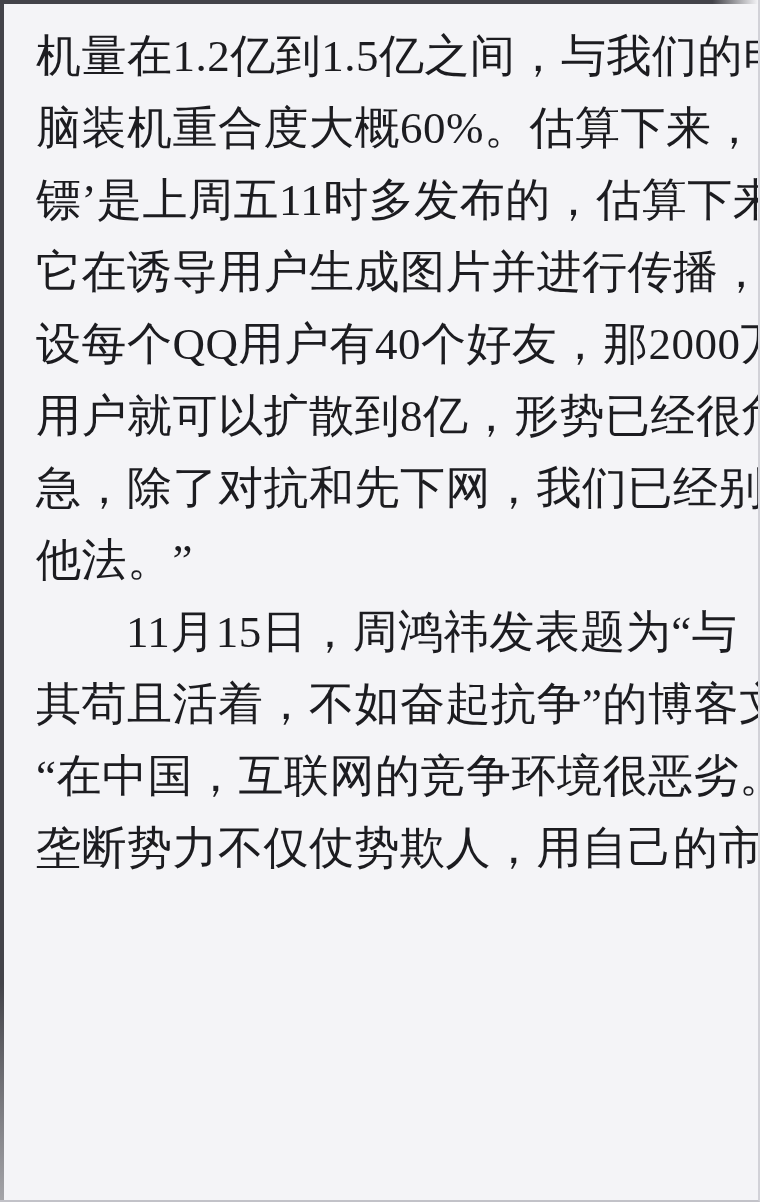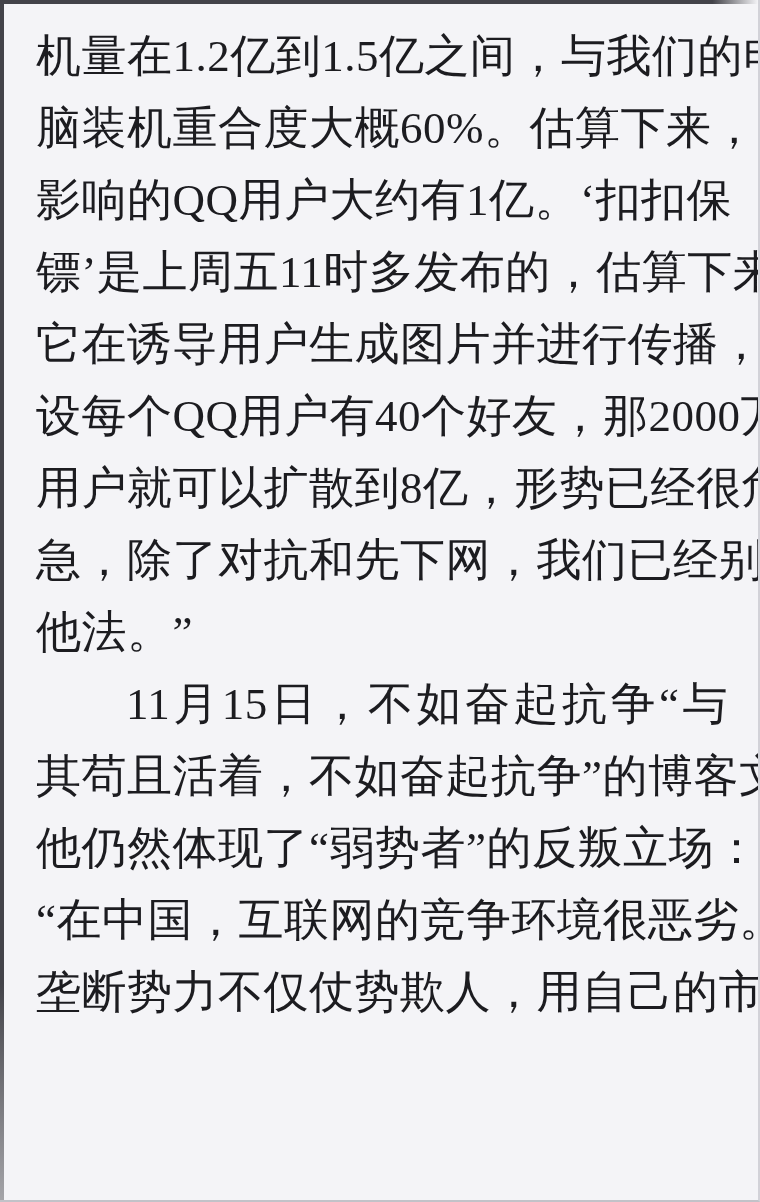--- a/index.html
+++ b/index.html
@@ -72,26 +72,24 @@
     padding-left: 90px;
   }
 </style>
 </head>
 <body>
 
 <div class="reader-page" style="--page-bg: #f4f4f7; --page-fg: #1c1c20; --edge-dark: #434349; --edge-light: #d2d2d8; --edge-mid: #c2c2c8;">
   <div class="page-text">
       <div class="text-line">机量在1.2亿到1.5亿之间，与我们的电</div>
       <div class="text-line">脑装机重合度大概60%。估算下来，受</div>
-      <div class="text-line">影响的QQ用户大约有1亿。‘扣扣保</div>
       <div class="text-line">镖’是上周五11时多发布的，估算下来</div>
       <div class="text-line">它在诱导用户生成图片并进行传播，假</div>
       <div class="text-line">设每个QQ用户有40个好友，那2000万</div>
       <div class="text-line">用户就可以扩散到8亿，形势已经很危</div>
       <div class="text-line">急，除了对抗和先下网，我们已经别无</div>
       <div class="text-line no-fill">他法。”</div>
-      <div class="text-line indent">11月15日，不如奋起抗争“与</div>
+      <div class="text-line indent">11月15日，周鸿祎发表题为“与</div>
       <div class="text-line">其苟且活着，不如奋起抗争”的博客文</div>
-      <div class="text-line">他仍然体现了“弱势者”的反叛立场：</div>
       <div class="text-line">“在中国，互联网的竞争环境很恶劣。</div>
       <div class="text-line">垄断势力不仅仗势欺人，用自己的市场</div>
     </div>
 </div>
 
 </body></html>

